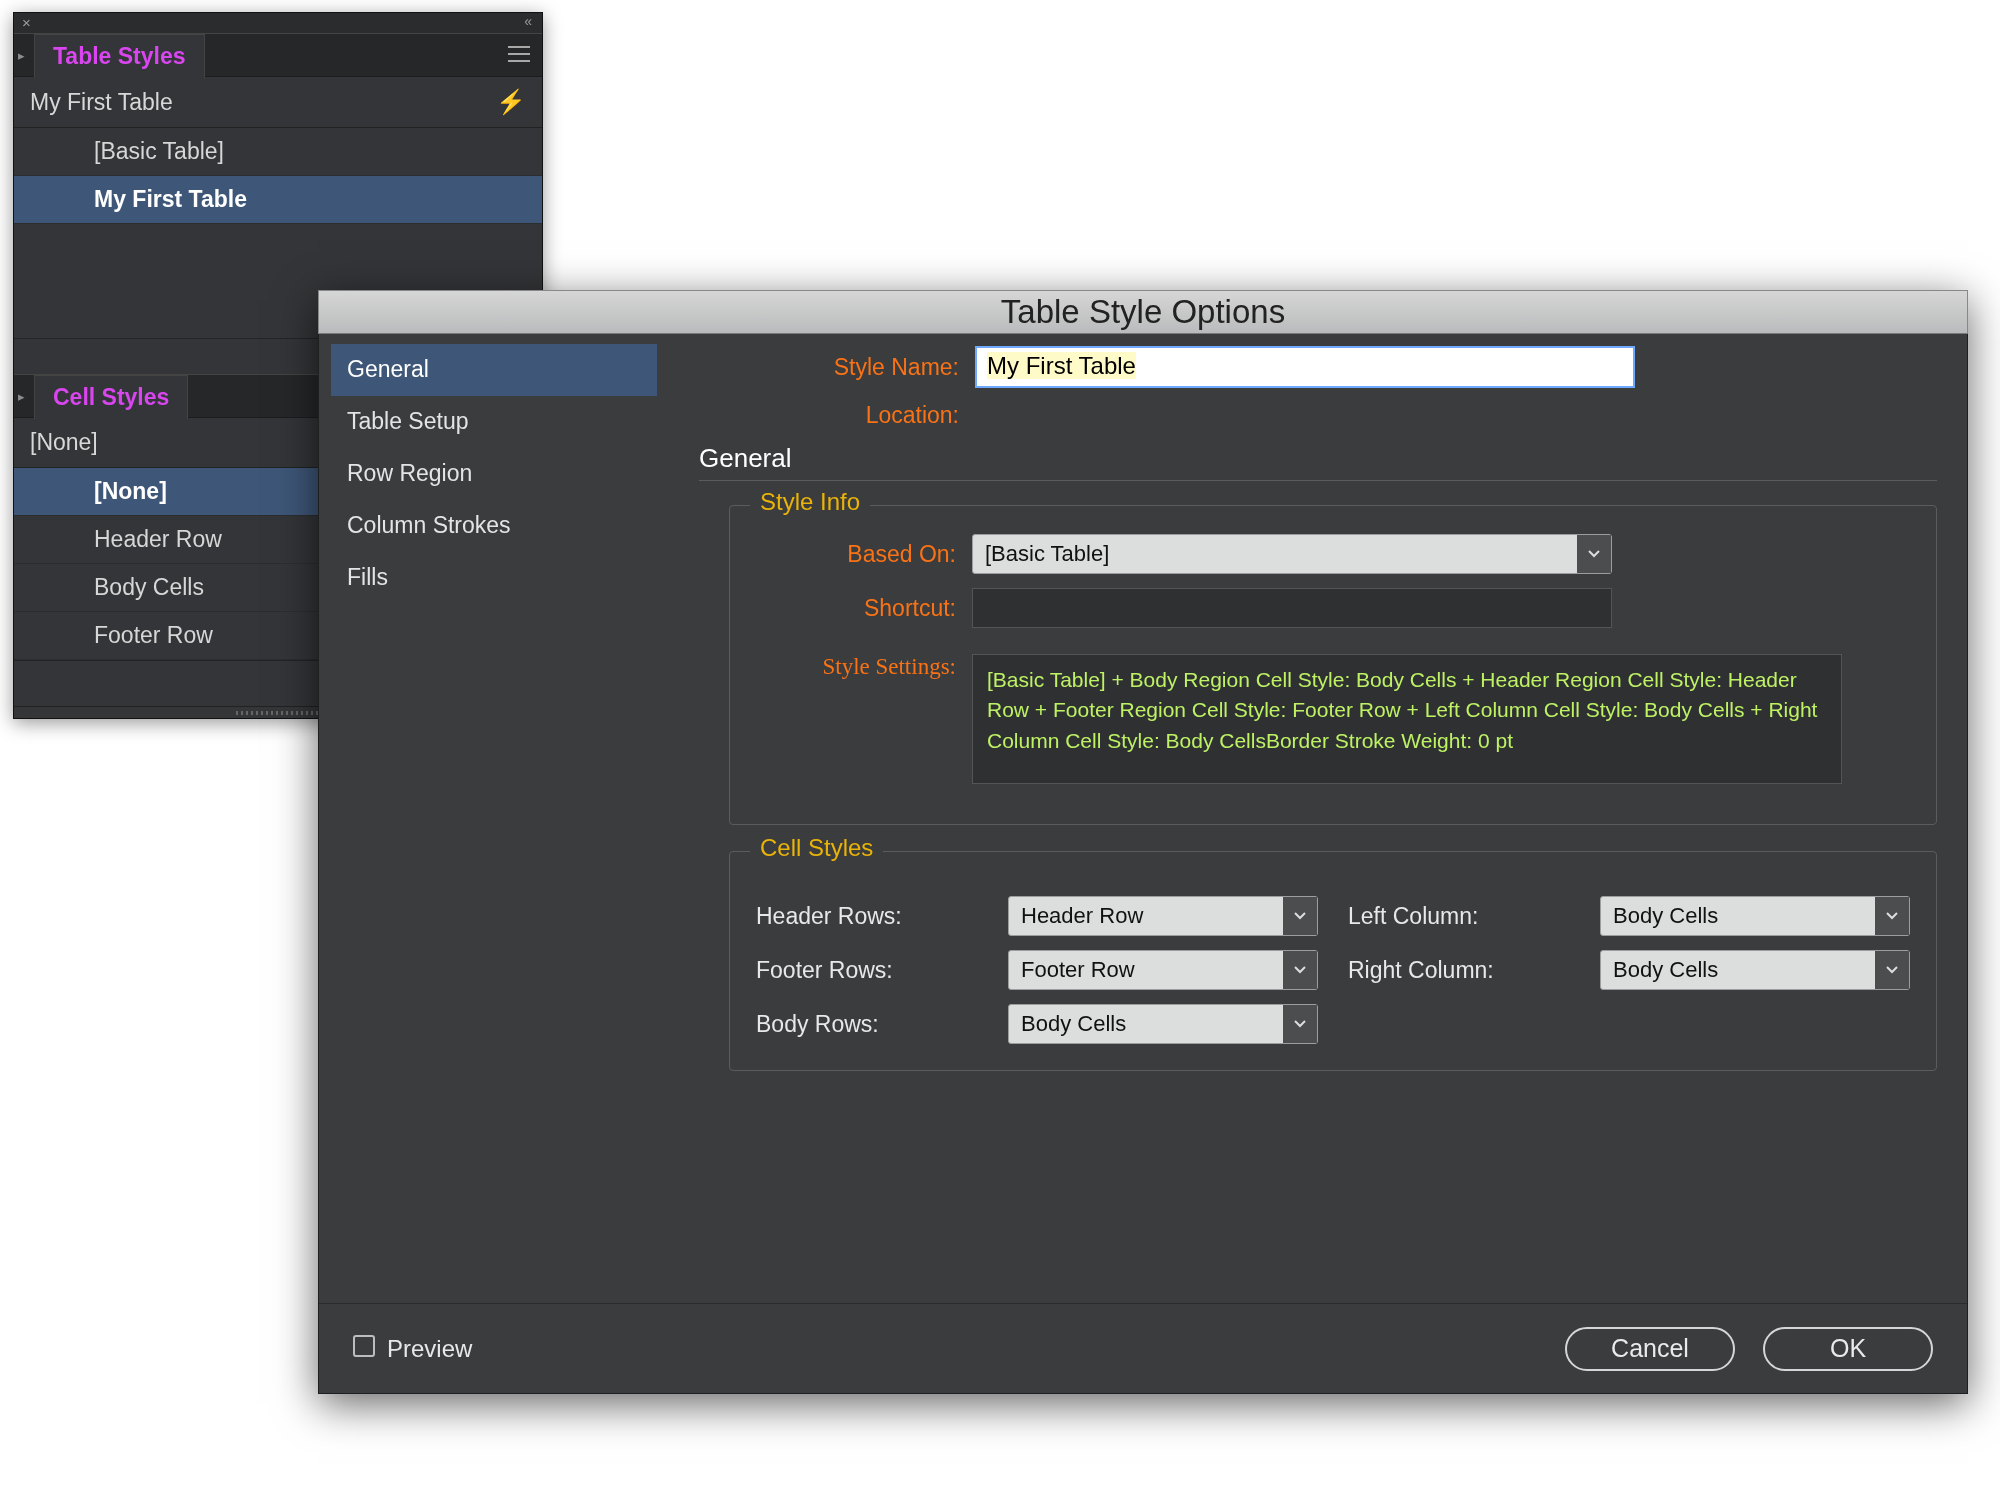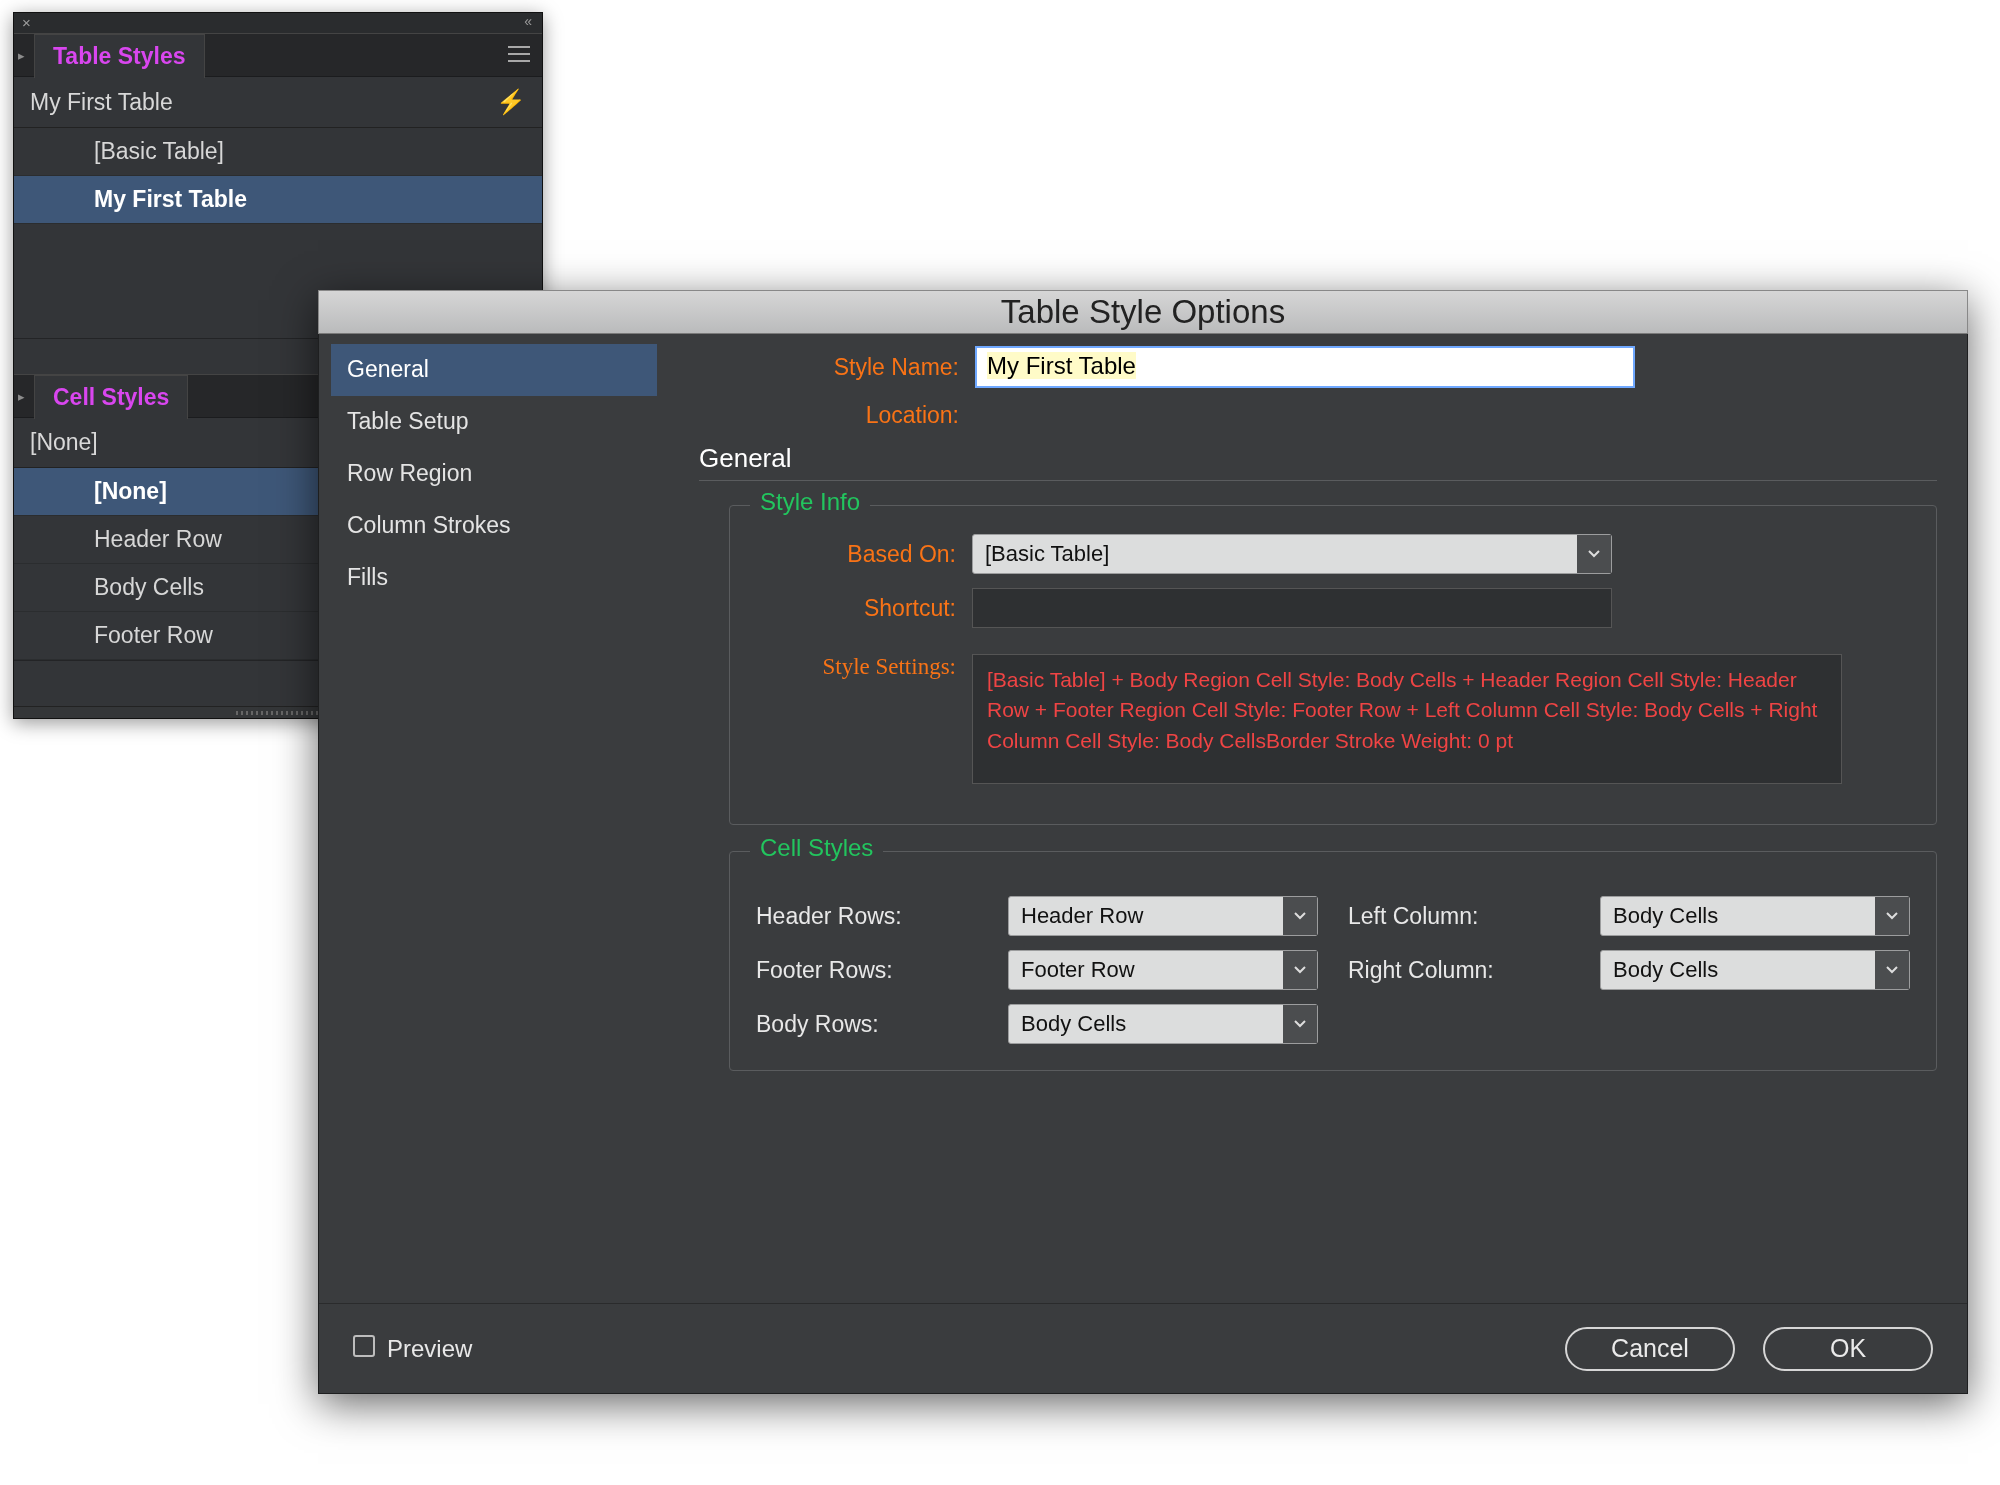--- a/index.html
+++ b/index.html
@@ -145,42 +145,42 @@
   }
   .hr { border:none; border-top:1px solid #5a5c5e; margin-bottom:24px; }
 
   .fieldset {
     border:1px solid #5a5c5e; border-radius:4px;
     padding:28px 26px 26px 26px; position:relative; margin-bottom:26px;
     margin-left:30px;
   }
   .fieldset .legend {
     position:absolute; top:-18px; left:20px; background:#3a3c3e;
-    padding:0 10px; font-size:24px; color:#22c55e;
+    padding:0 10px; font-size:24px; color:#eab308;
   }
   .select {
     display:flex; align-items:center;
     height:40px; background:#dcdddd;
     border:1px solid #9c9d9e; border-radius:3px;
     color:#111; font-size:22px; padding:0 12px;
     position:relative;
   }
   .select .car {
     position:absolute; right:0; top:0; bottom:0; width:34px;
     background:#4b4d4f; display:flex; align-items:center; justify-content:center;
     color:#ddd;
   }
   .select.widef { width:640px; }
   .inputdark {
     height:40px; background:#2e3032; border:1px solid #555;
     width:640px;
   }
   .readout {
     background:#2e3032; border:1px solid #555; padding:10px 14px;
-    color:#ef4444; font-size:21px; line-height:1.45;
+    color:#bef264; font-size:21px; line-height:1.45;
     min-height:130px; width:870px;
   }
 
   .grid2 {
     display:grid; grid-template-columns:auto 310px auto 310px;
     row-gap:14px; column-gap:30px; align-items:center;
     margin-top:16px;
   }
   .grid2 .glbl { text-align:left; font-size:23px; color:#e8e8e8; padding-right:6px;}
   .select.small { width:310px; }

